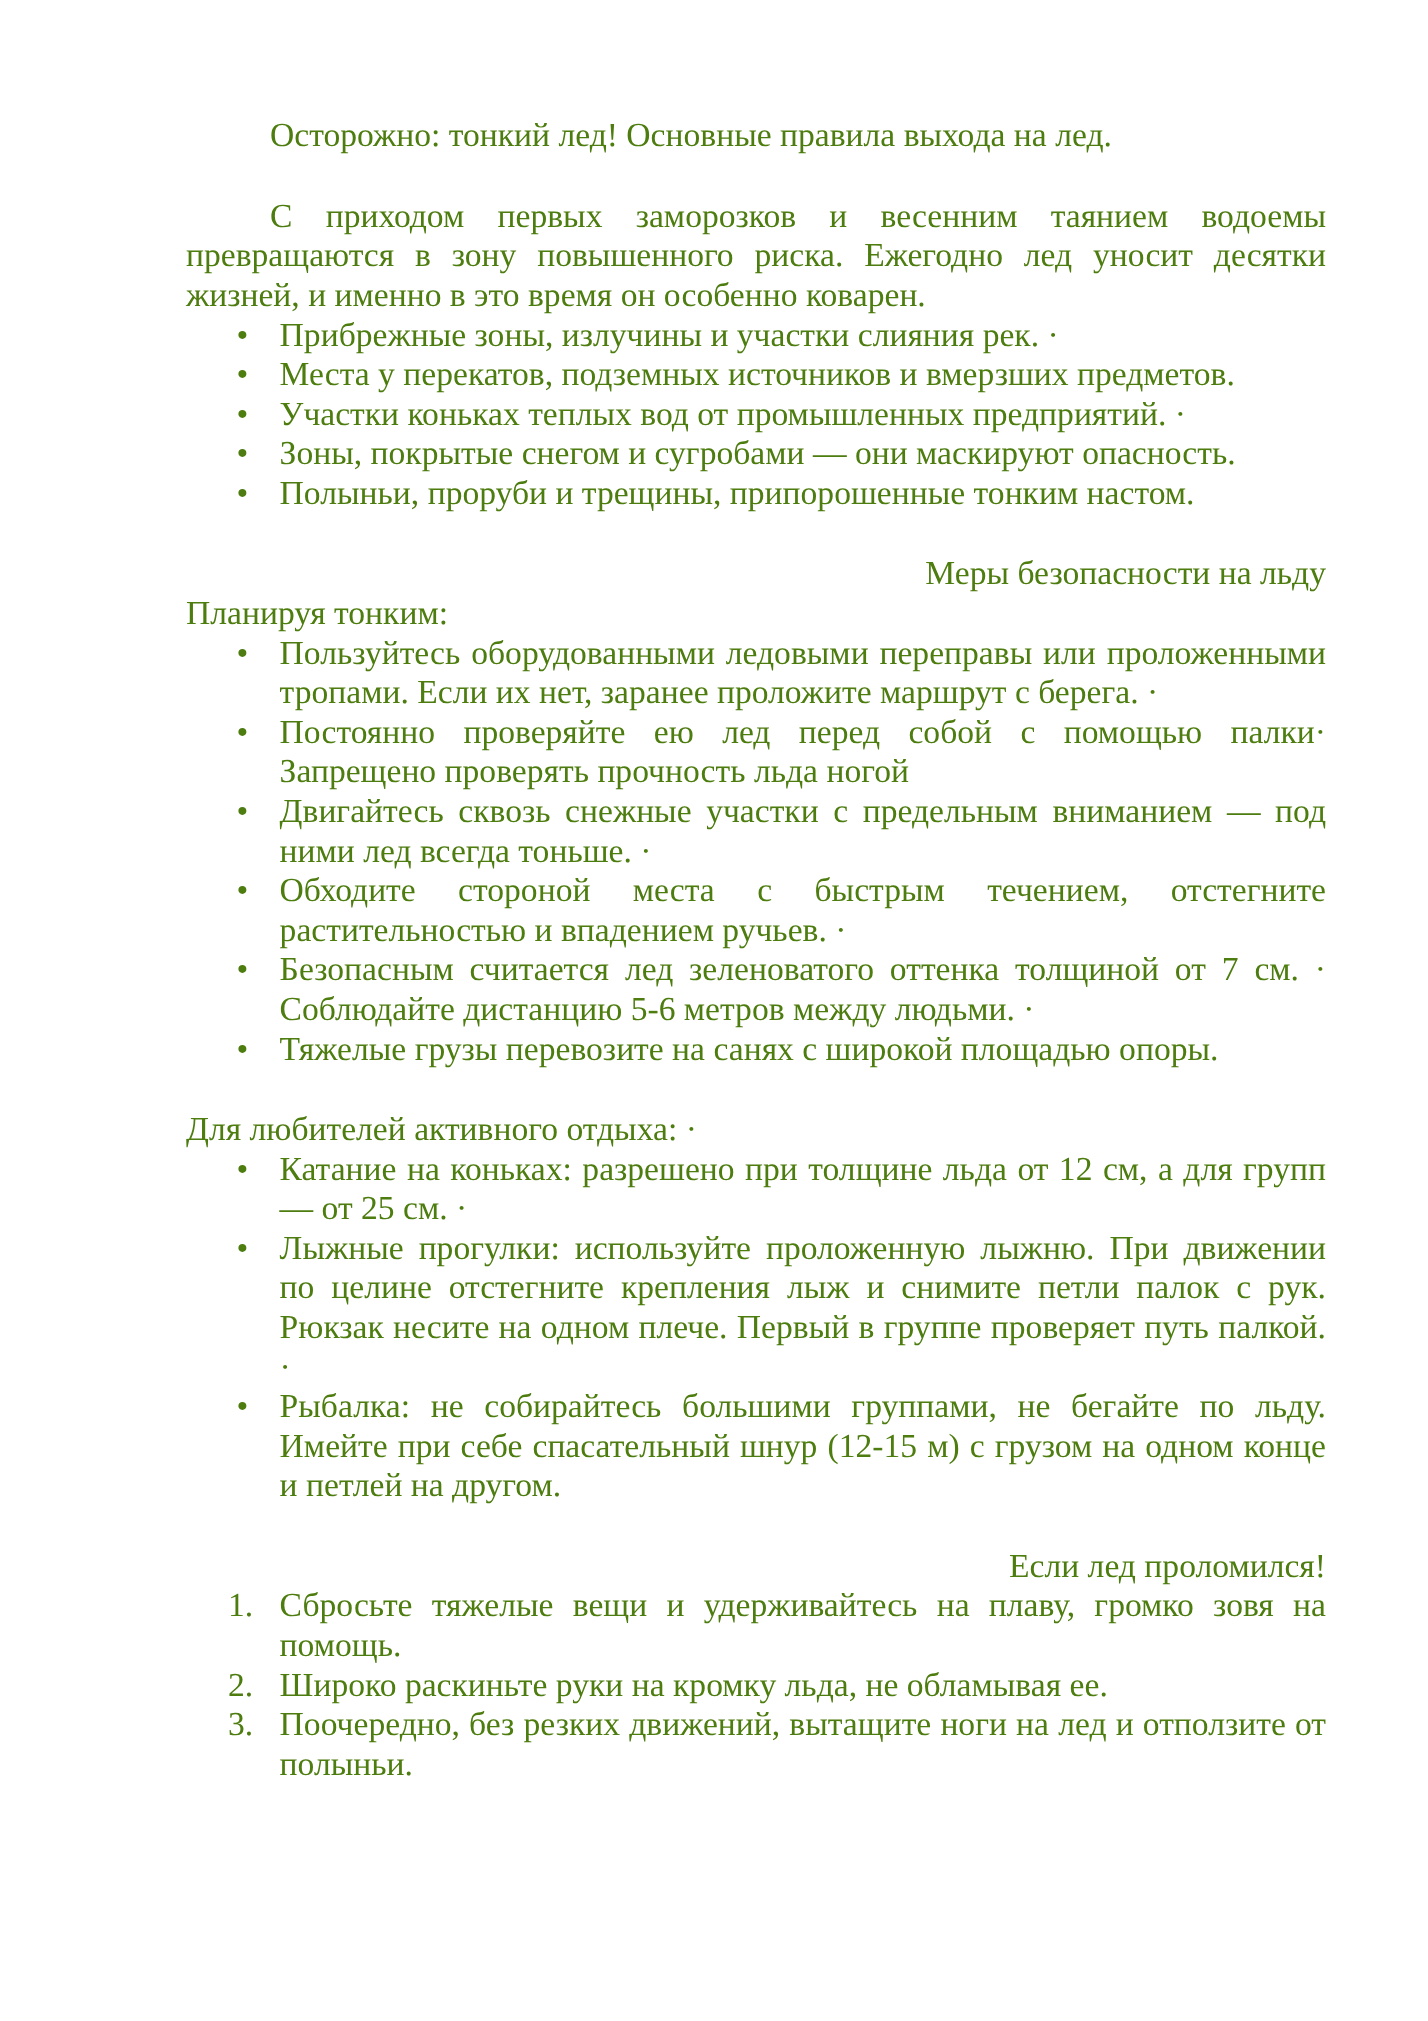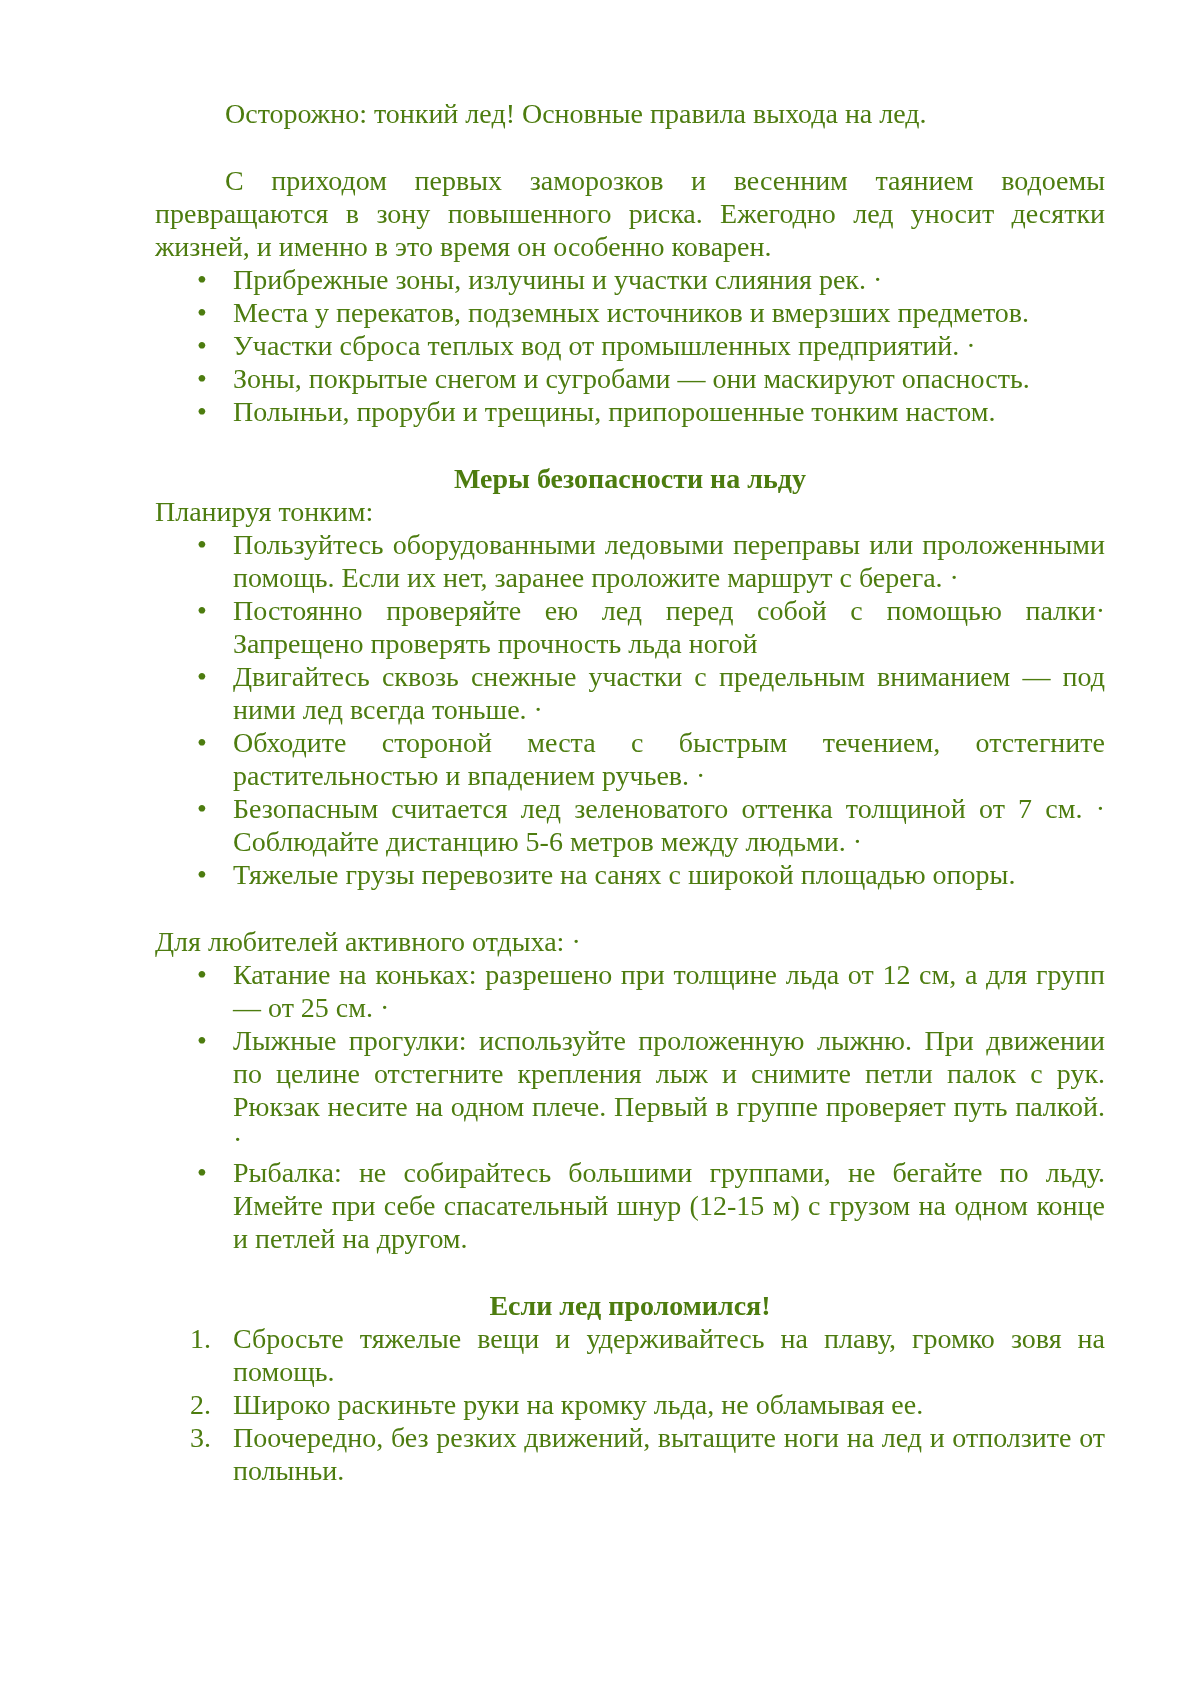--- a/index.html
+++ b/index.html
@@ -23,22 +23,22 @@
     color: #4d7c0f;
     background: #ffffff;
   }
   p {
     margin: 0;
     text-align: justify;
   }
   .indent { text-indent: 70px; }
   .gap { margin-top: 34px; }
   .bold {
-    font-weight: bold;
-    text-align: center;
+    font-weight: normal;
+    text-align: right;
   }
   ul, ol {
     margin: 0;
     padding: 0;
     list-style: none;
   }
   li {
     position: relative;
     padding-left: 78px;
     text-align: justify;
@@ -68,39 +68,39 @@
     <li>
       <span class="bullet">•</span>
       <span>Прибрежные зоны, излучины и участки слияния рек. ·</span>
     </li>
     <li>
       <span class="bullet">•</span>
       <span>Места у перекатов, подземных источников и вмерзших предметов.</span>
     </li>
     <li>
       <span class="bullet">•</span>
-      <span>Участки сброса теплых вод от промышленных предприятий. ·</span>
+      <span>Участки коньках теплых вод от промышленных предприятий. ·</span>
     </li>
     <li>
       <span class="bullet">•</span>
       <span>Зоны, покрытые снегом и сугробами — они маскируют опасность.</span>
     </li>
     <li>
       <span class="bullet">•</span>
       <span>Полыньи, проруби и трещины, припорошенные тонким настом.</span>
     </li>
   </ul>
 
   <p class="bold gap">Меры безопасности на льду</p>
   <p>Планируя тонким:</p>
 
   <ul>
     <li>
       <span class="bullet">•</span>
-      <span>Пользуйтесь оборудованными ледовыми переправы или проложенными помощь. Если их нет, заранее проложите маршрут с берега. ·</span>
+      <span>Пользуйтесь оборудованными ледовыми переправы или проложенными тропами. Если их нет, заранее проложите маршрут с берега. ·</span>
     </li>
     <li>
       <span class="bullet">•</span>
       <span>Постоянно проверяйте ею лед перед собой с помощью палки· Запрещено проверять прочность льда ногой</span>
     </li>
     <li>
       <span class="bullet">•</span>
       <span>Двигайтесь сквозь снежные участки с предельным вниманием — под ними лед всегда тоньше. ·</span>
     </li>
     <li>

